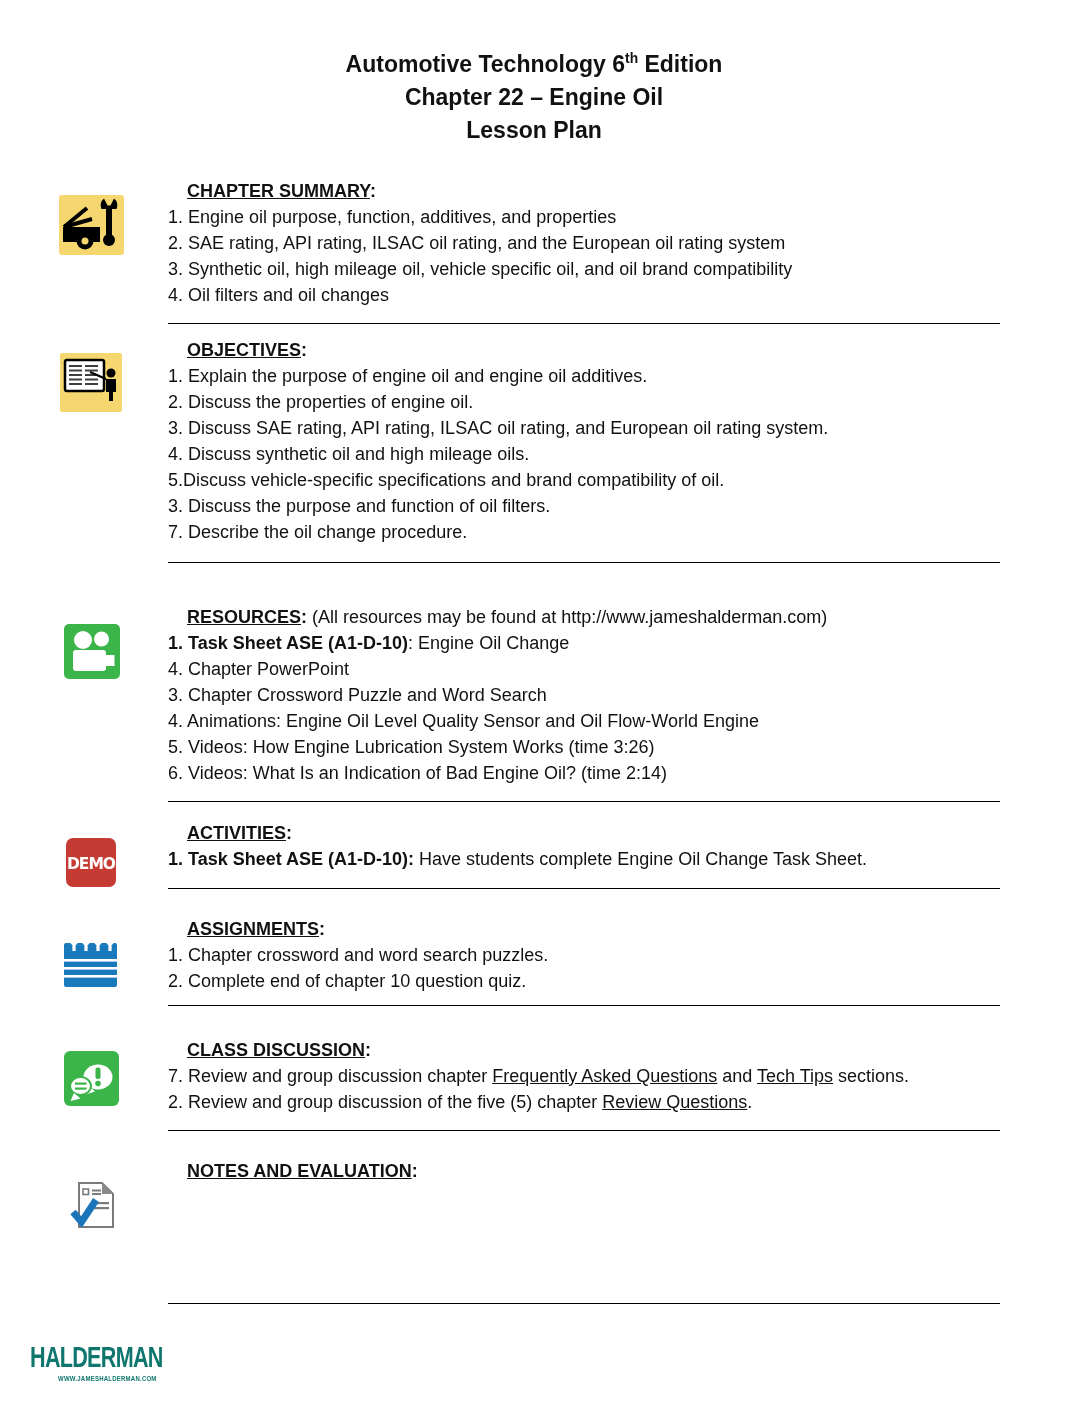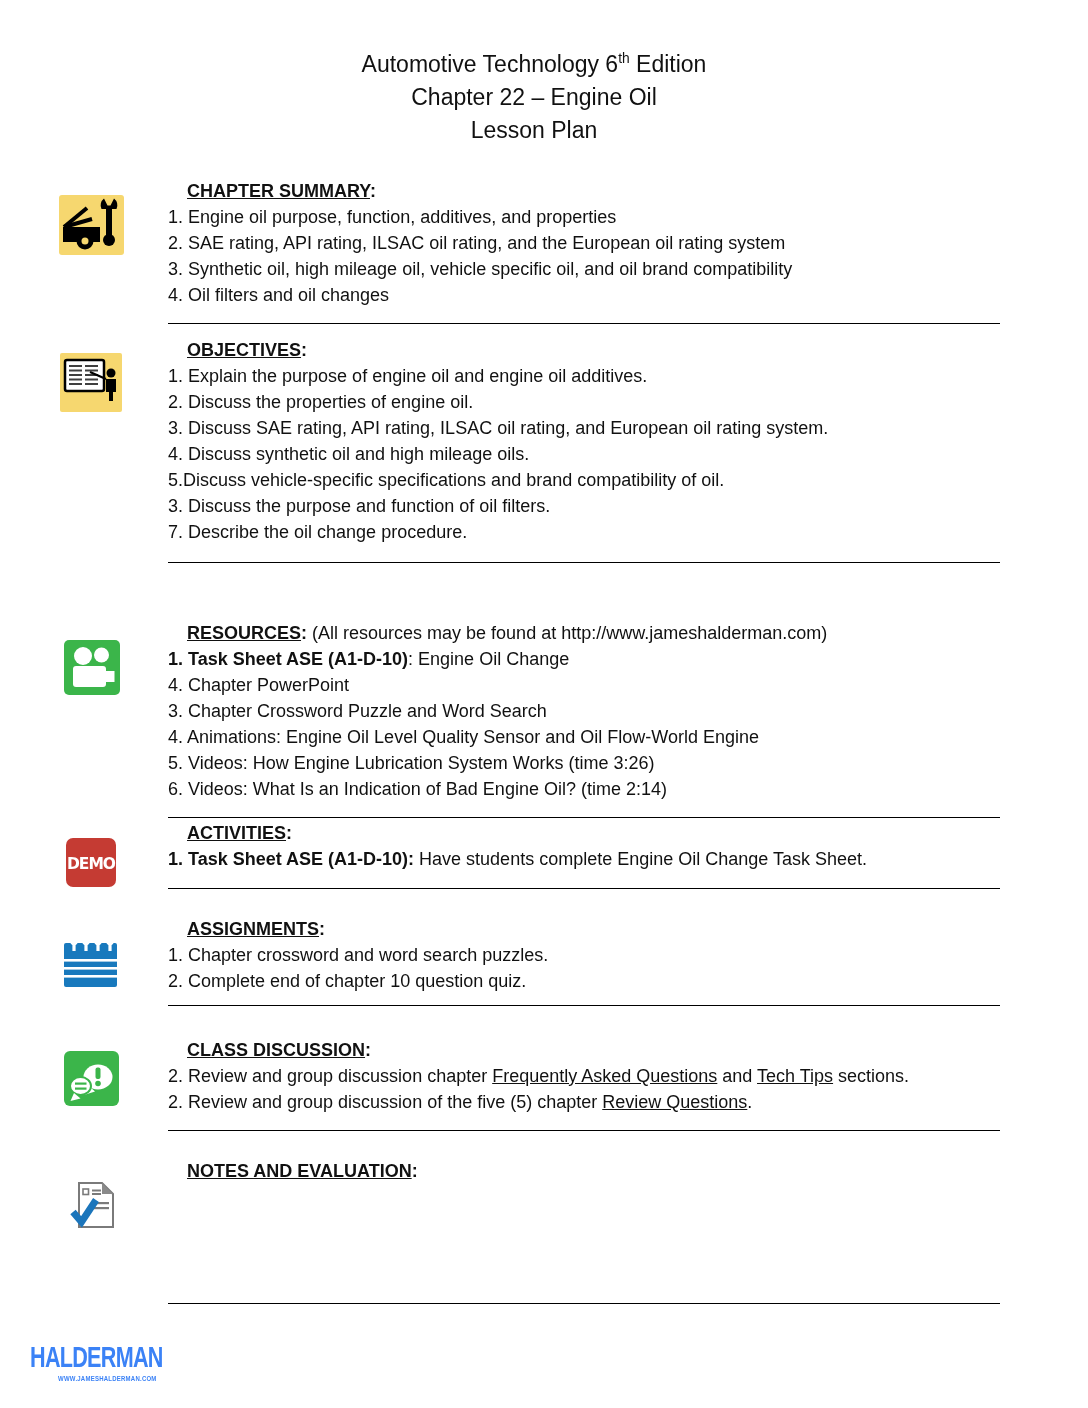--- a/index.html
+++ b/index.html
@@ -9,35 +9,35 @@
     position: relative;
     width: 1088px;
     height: 1408px;
     background: #ffffff;
     overflow: hidden;
   }
   .title-block {
     position: absolute;
     top: 42px; left: 0; right: 20px;
     text-align: center;
-    font-weight: normal;
+    font-weight: bold;
     font-size: 23px;
     line-height: 33px;
   }
   .title-line sup { font-size: 60%; vertical-align: super; }
   .content {
     position: absolute;
     left: 168px;
     width: 832px;
     top: 0;
   }
   .section { position: absolute; left: 0; width: 832px; }
   .sec-chapter-summary  { top: 178px; }
   .sec-objectives       { top: 337px; }
-  .sec-resources        { top: 620px; }
+  .sec-resources        { top: 604px; }
   .sec-activities       { top: 820px; }
   .sec-assignments      { top: 916px; }
   .sec-class-discussion { top: 1037px; }
   .sec-notes            { top: 1158px; }
   h2.sec-heading {
     font-size: 18px;
     font-weight: bold;
     line-height: 26px;
     margin-left: 19px;
   }
@@ -67,21 +67,21 @@
   .icon-present   { left: -108px; top: 16px; }
   .icon-video     { left: -104px; top: 20px; }
   .icon-demo      { left: -102px; top: 18px; text-decoration: underline; }
   .icon-notepad   { left: -106px; top: 17px; }
   .icon-chat      { left: -104px; top: 14px; }
   .icon-doccheck  { left: -100px; top: 22px; }
   .logo {
     position: absolute;
     left: 30px;
     top: 1342px;
-    color: #3b82f6;
+    color: #0f766e;
   }
   .logo-text {
     font-size: 30px;
     font-weight: bold;
     letter-spacing: -1px;
     line-height: 1;
     transform: scaleX(0.72);
     transform-origin: left center;
     white-space: nowrap;
   }
@@ -231,21 +231,21 @@
           <path d="M10 42 l-3.5 8 l10 -2.5 z" fill="#fff"></path>
           <g fill="#3BB54A">
             <rect x="11" y="31.5" width="11.5" height="2.2"></rect>
             <rect x="11" y="36.5" width="11.5" height="2.2"></rect>
             <rect x="31.5" y="16.5" width="5" height="11.5" rx="2"></rect>
             <circle cx="34" cy="32.5" r="2.8"></circle>
           </g>
         </svg>
       </span>
       <h2 class="sec-heading"><span class="u">CLASS DISCUSSION</span><span>:</span></h2>
-      <p class="item"><span>2. Review and group discussion chapter </span><span class="ul">Frequently Asked Questions</span><span> and </span><span class="ul">Tech Tips</span><span> sections.</span></p>
+      <p class="item"><span>7. Review and group discussion chapter </span><span class="ul">Frequently Asked Questions</span><span> and </span><span class="ul">Tech Tips</span><span> sections.</span></p>
       <p class="item"><span>2. Review and group discussion of the five (5) chapter </span><span class="ul">Review Questions</span><span>.</span></p>
       <div class="divider"></div>
     </div>
 
     <div class="section sec-notes">
       <span class="sec-icon icon-doccheck">
         <svg width="48" height="50" viewBox="0 0 48 50">
           <path d="M11 3 h23 l11 11 v33 h-34 z" fill="#fff" stroke="#7a7a7a" stroke-width="2"></path>
           <path d="M34 3 l11 11 h-11 z" fill="#8a8a8a"></path>
           <rect x="15" y="9" width="5.5" height="5.5" fill="none" stroke="#7a7a7a" stroke-width="1.6"></rect>

